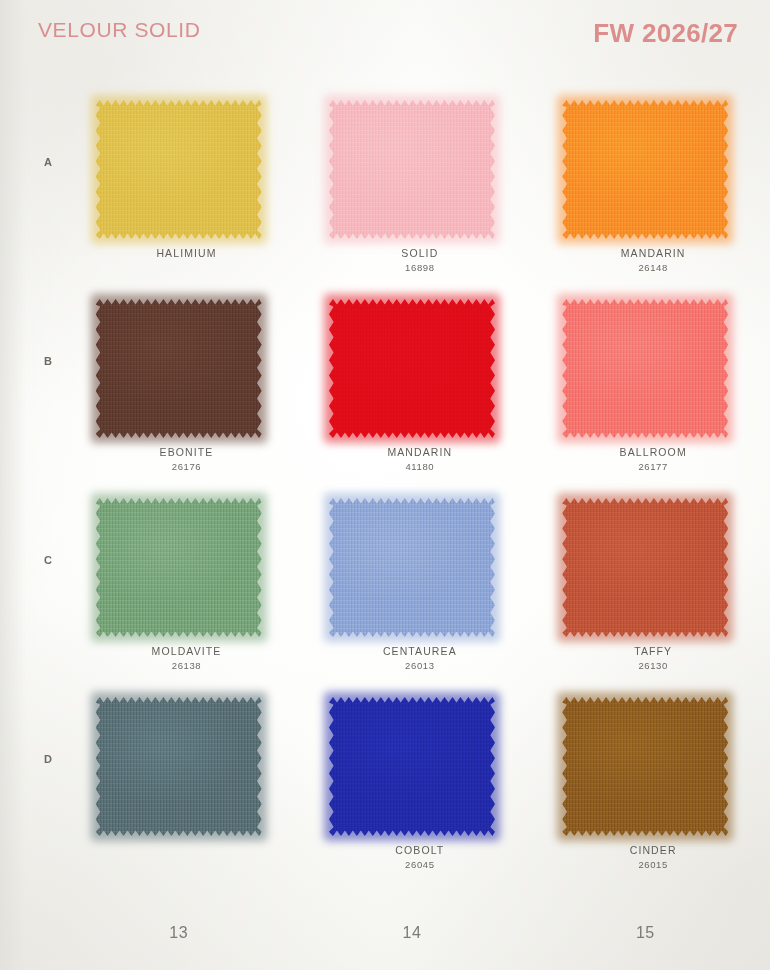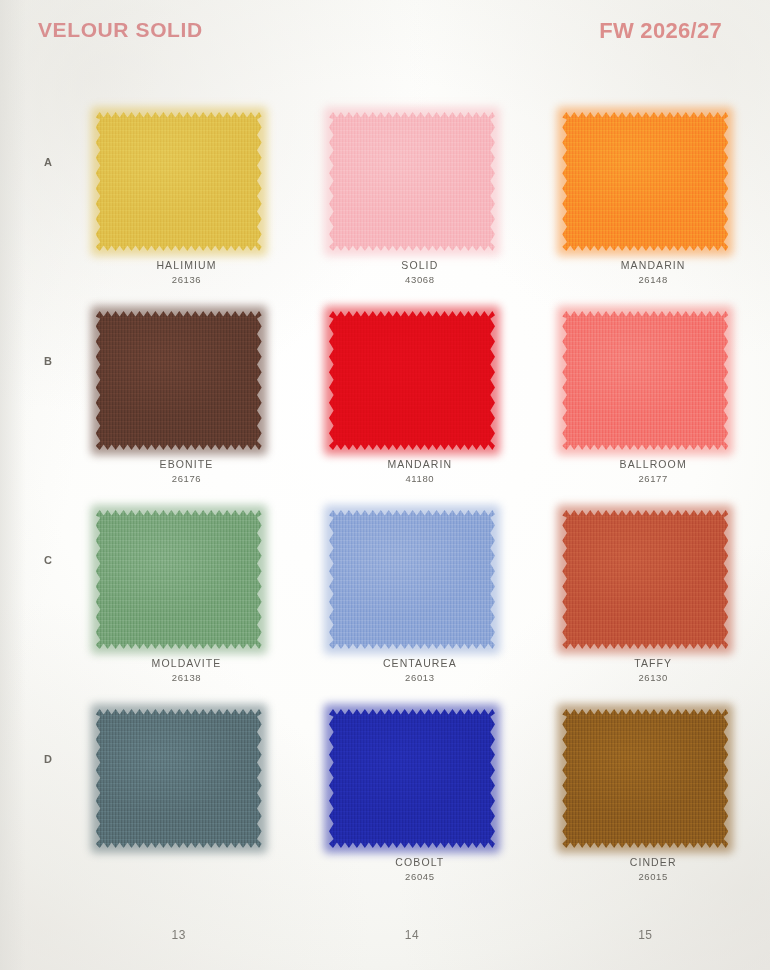--- a/index.html
+++ b/index.html
@@ -56,29 +56,29 @@
     right: 32px;
     height: 34px;
     z-index: 8;
   }
   .title {
     position: absolute;
     left: 0;
     top: 0;
     font-size: 21px;
     letter-spacing: 0.6px;
-    font-weight: 700;
+    font-weight: 400;
     color: #d98f90;
     white-space: nowrap;
   }
   .season {
     position: absolute;
-    right: 16px;
+    right: 0;
     top: 0;
-    font-size: 22px;
+    font-size: 26px;
     letter-spacing: 0.3px;
     font-weight: 700;
     color: #dc8e8c;
     white-space: nowrap;
   }
 
   
   .grid {
     position: absolute;
     top: 96px;
@@ -95,21 +95,21 @@
     left: 44px;
     top: 60px;
     font-size: 11px;
     font-weight: 600;
     color: #6d6a63;
     letter-spacing: 0.5px;
   }
   .cells {
     position: absolute;
     left: 62px;
-    top: 16px;
+    top: 4px;
     width: 700px;
     display: flex;
   }
   .cell {
     width: 249px;
     position: relative;
   }
 
   
   .swatch-wrap {
@@ -203,21 +203,21 @@
     position: absolute;
     bottom: 28px;
     left: 62px;
     width: 700px;
     display: flex;
     z-index: 7;
   }
   .pagenum {
     width: 249px;
     text-align: center;
-    font-size: 12px;
+    font-size: 16px;
     color: #7d7b75;
     letter-spacing: 0.5px;
   }
 </style>
 </head>
 <body>
 
 <div id="page">
 
   <div class="header">
@@ -230,31 +230,30 @@
     <div class="row">
       <div class="row-letter">A</div>
       <div class="cells">
         <div class="cell">
           <div class="swatch-wrap">
             <div class="halo" style="background-color: rgb(223, 190, 74);"></div>
             <div class="swatch" style="background-color: rgb(223, 190, 74);"></div>
           </div>
           <div class="caption">
             <div class="sw-name">HALIMIUM</div>
-            <div class="sw-code">26136</div>
           </div>
         </div>
         <div class="cell">
           <div class="swatch-wrap">
             <div class="halo" style="background-color: rgb(247, 182, 189);"></div>
             <div class="swatch" style="background-color: rgb(247, 182, 189);"></div>
           </div>
           <div class="caption">
             <div class="sw-name">SOLID</div>
-            <div class="sw-code">43068</div>
+            <div class="sw-code">16898</div>
           </div>
         </div>
         <div class="cell">
           <div class="swatch-wrap">
             <div class="halo" style="background-color: rgb(249, 139, 41);"></div>
             <div class="swatch" style="background-color: rgb(249, 139, 41);"></div>
           </div>
           <div class="caption">
             <div class="sw-name">MANDARIN</div>
             <div class="sw-code">26148</div>

